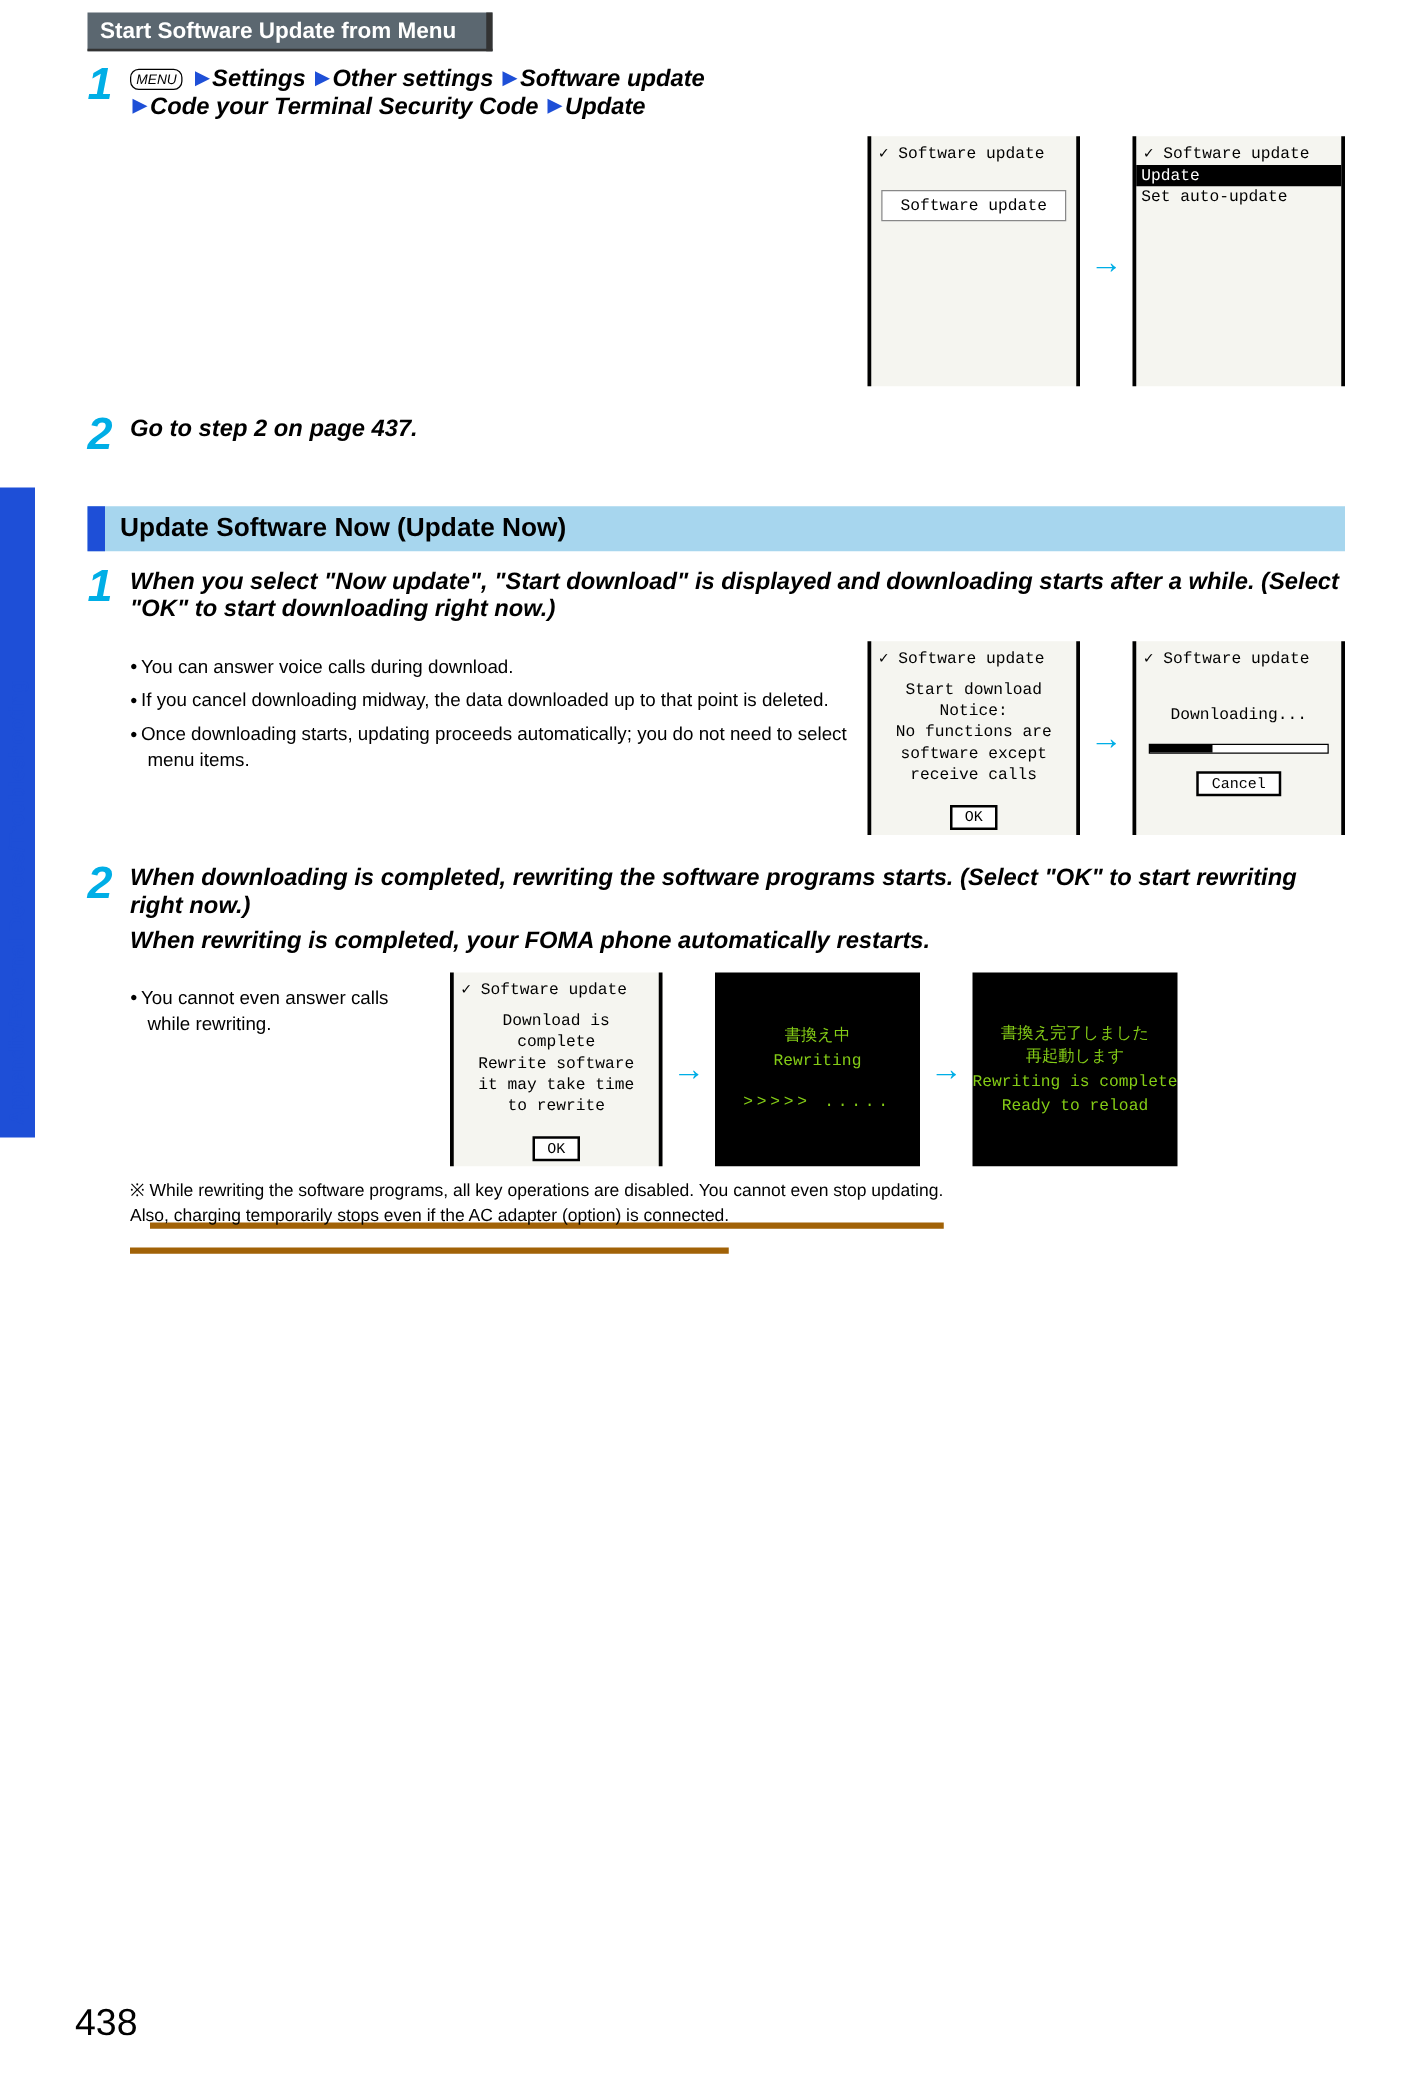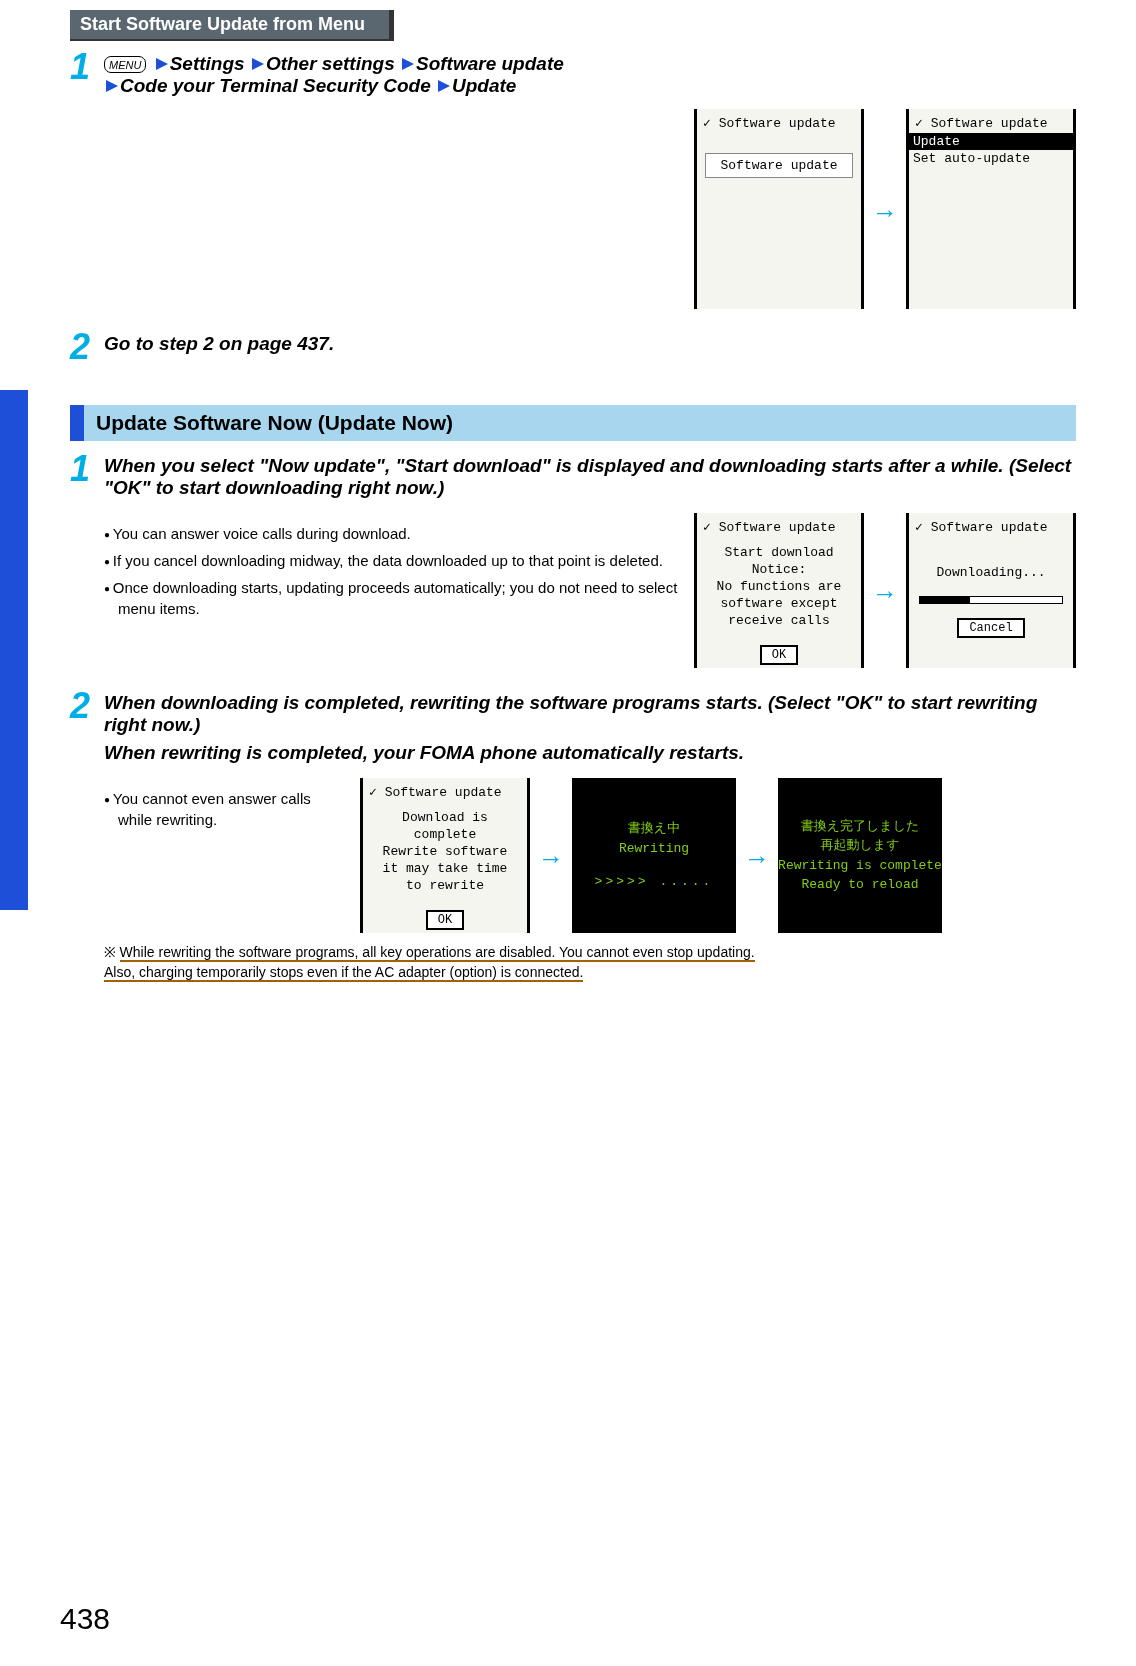--- a/index.html
+++ b/index.html
@@ -86,21 +86,21 @@
     display: flex; flex-direction: column; justify-content: center; align-items: center;
     line-height: 1.5;
   }
   .bullets { margin: 10px 0 0 0; padding: 0; list-style: none; font-size: 15px; }
   .bullets li { margin-bottom: 6px; padding-left: 14px; text-indent: -14px; line-height: 1.4; }
   .bullets li::before { content: "● "; font-size: 10px; vertical-align: middle; }
   .two-col { display: flex; gap: 16px; align-items: flex-start; }
   .col-text { flex: 0 0 240px; }
   .note { font-size: 14px; margin-top: 10px; line-height: 1.4; }
   .note::before { content: "※"; }
-  .underline-row { border-bottom: 2px solid #a16207; padding-bottom: 0; display: inline; }
+  .underline-row { border-bottom: 5px solid #a16207; padding-bottom: 18px; display: inline; }
   .page-num { position: absolute; bottom: 30px; left: 60px; font-size: 30px; }
   .dots { letter-spacing: 3px; }
 </style>
 </head>
 <body>
 
 <div class="page">
 
   <div class="tab-header">
     <div class="tab-blue"></div>

